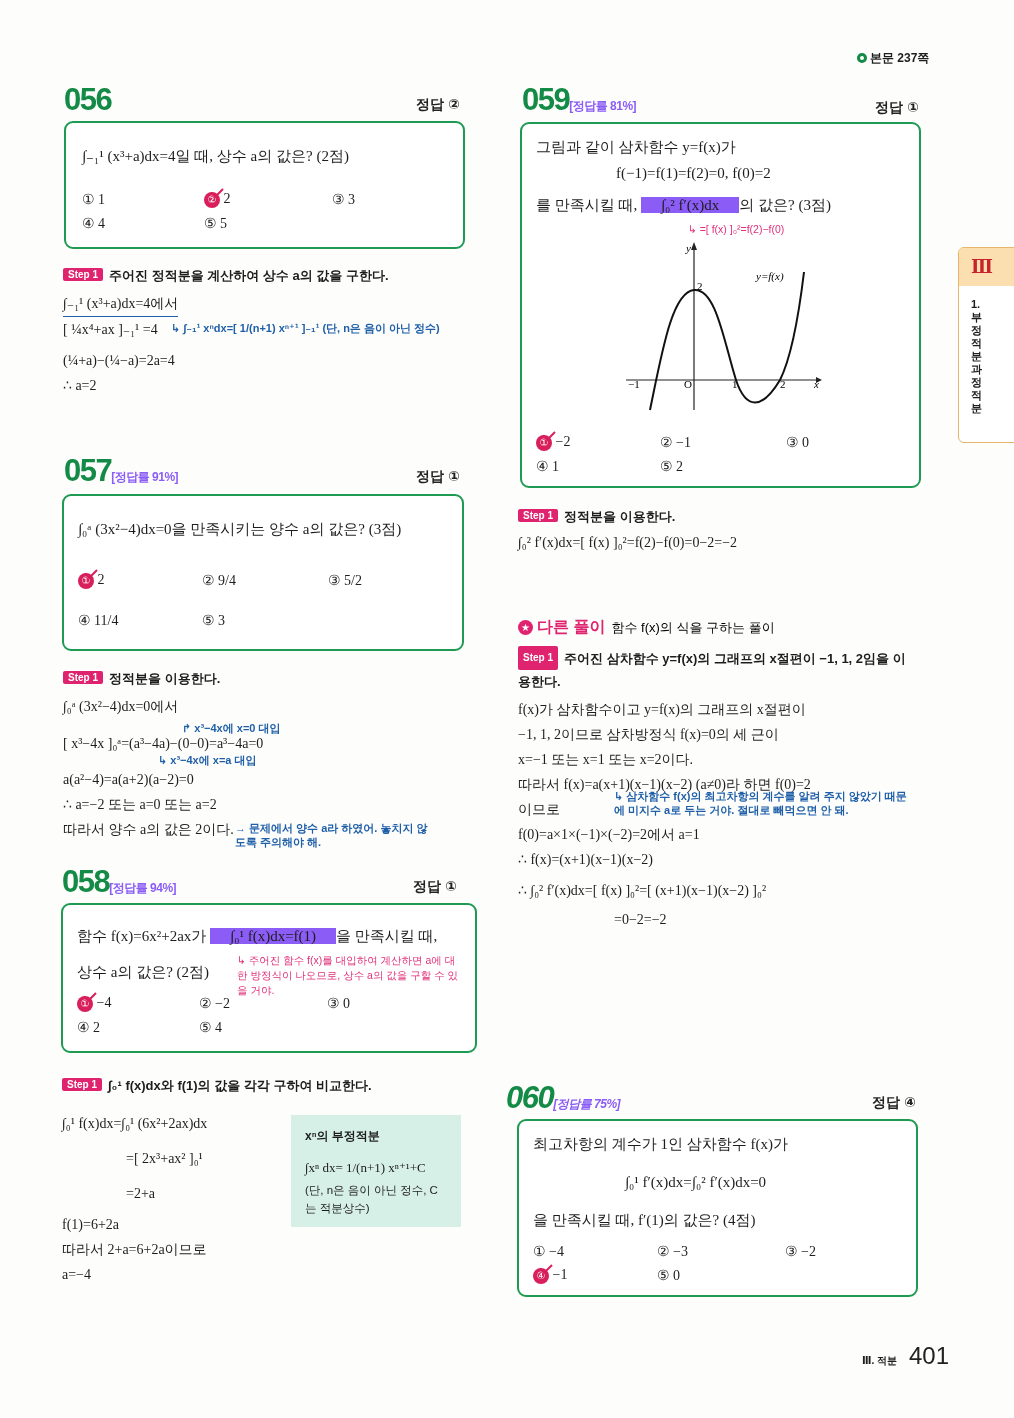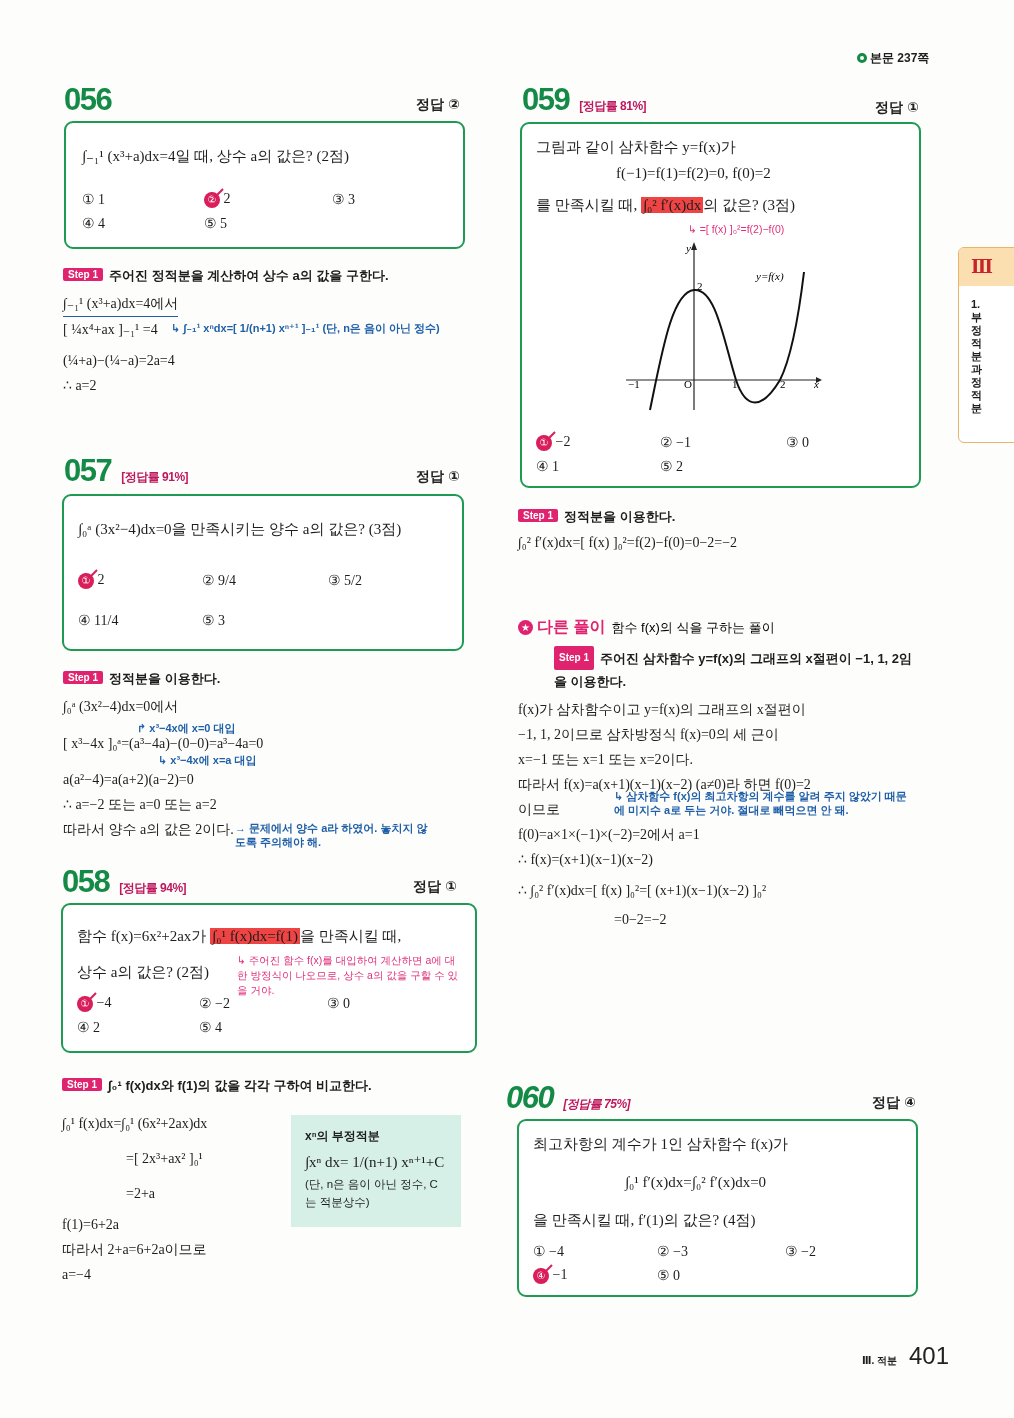--- a/index.html
+++ b/index.html
@@ -1,33 +1,33 @@
 <!DOCTYPE html>
 <html><head>
 <meta charset="utf-8">
 <style>
   * { box-sizing: border-box; margin: 0; padding: 0; }
   html, body { width: 1014px; height: 1418px; background: #fdfdfc; overflow: hidden; }
   body { position: relative; font-family: "Liberation Serif", "DejaVu Serif", serif; color: #1d1d1d; }
   .sans { font-family: "Liberation Sans", "DejaVu Sans", sans-serif; }
   .abs { position: absolute; }
   .num { font-family: "Liberation Sans", "DejaVu Sans", sans-serif; font-weight: bold; color: #138a45; font-size: 31px; letter-spacing: -1.5px; }
-  .rate { font-family: "Liberation Sans", "DejaVu Sans", sans-serif; font-weight: bold; color: #be185d; font-size: 12px; margin-left: 10px; letter-spacing: -0.5px; }
+  .rate { font-family: "Liberation Sans", "DejaVu Sans", sans-serif; font-weight: bold; color: #8b5cf6; font-size: 12px; margin-left: 0; letter-spacing: -0.5px; }
   .answer { font-family: "Liberation Sans", "DejaVu Sans", sans-serif; font-weight: bold; font-size: 14px; color: #222; }
   .qbox { border: 2px solid #1e9a52; border-radius: 9px; background: #fff; }
   .qtext { font-size: 15px; line-height: 22px; }
   .choice { position: absolute; font-size: 14px; }
   .choice .mark { display: inline-block; width: 16px; height: 16px; border-radius: 50%; background: #d81e5b; color: #fff; font-size: 10px; text-align: center; line-height: 16px; position: relative; }
   .choice .mark::after { content: ""; position: absolute; left: 7px; top: -4px; width: 10px; height: 5px; border-left: 2px solid #d81e5b; border-bottom: 2px solid #d81e5b; transform: rotate(-45deg); }
   .step-badge { display: inline-block; background: #e0236e; color: #fff; font-family: "Liberation Sans", "DejaVu Sans", sans-serif; font-weight: bold; font-size: 10px; padding: 1px 5px; border-radius: 2px; margin-right: 6px; vertical-align: 2px; }
   .step-title { font-family: "Liberation Sans", "DejaVu Sans", sans-serif; font-weight: bold; font-size: 13px; }
   .sol { font-size: 14px; line-height: 25px; }
   .note-blue { font-family: "Liberation Sans", "DejaVu Sans", sans-serif; font-size: 11px; color: #1f5fa8; font-weight: bold; line-height: 14px; }
   .note-pink { font-family: "Liberation Sans", "DejaVu Sans", sans-serif; font-size: 10.5px; color: #e0307a; line-height: 15px; }
-  .hl-pink { background: #ef4444; padding: 0 2px; }
+  .hl-pink { background: #8b5cf6; padding: 0 20px; }
   .tipbox { background: #d7f0e7; padding: 12px 14px; font-size: 12px; line-height: 18px; }
   .tipbox .tip-title { font-family: "Liberation Sans", "DejaVu Sans", sans-serif; font-weight: bold; font-size: 12px; }
   .tipbox .tip-note { font-family: "Liberation Sans", "DejaVu Sans", sans-serif; font-size: 11.5px; }
   .alt-title { font-family: "Liberation Sans", "DejaVu Sans", sans-serif; color: #e0236e; font-weight: bold; font-size: 16px; }
   .alt-sub { font-family: "Liberation Sans", "DejaVu Sans", sans-serif; color: #000000; font-size: 13px; margin-left: 6px; }
   .tab { position: absolute; left: 958px; top: 247px; width: 60px; height: 196px; border: 1px solid #e8b56a; border-radius: 6px 0 0 6px; background: #fff; }
   .tab-head { height: 38px; background: #fbdfb0; border-radius: 5px 0 0 0; color: #c8232b; font-weight: bold; font-size: 18px; padding-left: 12px; line-height: 38px; }
   .tab-body { font-family: "Liberation Sans", "DejaVu Sans", sans-serif; font-weight: bold; font-size: 11px; width: 14px; margin-left: 12px; margin-top: 12px; line-height: 13px; word-break: break-all; }
   .footer-label { font-family: "Liberation Sans", "DejaVu Sans", sans-serif; font-size: 10px; font-weight: bold; }
   .footer-page { font-family: "Liberation Sans", "DejaVu Sans", sans-serif; font-size: 24px; color: #222; }
@@ -71,21 +71,21 @@
   <div class="choice" style="left:14px;top:76px;"><span class="mark">①</span> <span>2</span></div>
   <div class="choice" style="left:138px;top:76px;">② 9/4</div>
   <div class="choice" style="left:264px;top:76px;">③ 5/2</div>
   <div class="choice" style="left:14px;top:116px;">④ 11/4</div>
   <div class="choice" style="left:138px;top:116px;">⑤ 3</div>
 </div>
 
 <div class="abs" style="left:63px;top:669px;width:400px;">
   <div><span class="step-badge">Step 1</span><span class="step-title">정적분을 이용한다.</span></div>
   <div class="sol" style="margin-top:6px;">∫₀ᵃ (3x²−4)dx=0에서</div>
-  <div class="note-blue" style="margin-left:74px;margin-top:2px;"><span>↱ </span><span>x³−4x에 x=0 대입</span></div>
+  <div class="note-blue" style="margin-left:119px;margin-top:2px;"><span>↱ </span><span>x³−4x에 x=0 대입</span></div>
   <div class="sol" style="line-height:18px;">[ x³−4x ]₀ᵃ=(a³−4a)−(0−0)=a³−4a=0</div>
   <div class="note-blue" style="margin-left:95px;"><span>↳ </span><span>x³−4x에 x=a 대입</span></div>
   <div class="sol">a(a²−4)=a(a+2)(a−2)=0</div>
   <div class="sol">∴ a=−2 또는 a=0 또는 a=2</div>
   <div class="sol" style="position:relative;"><span>따라서 양수 a의 값은 2이다.</span>
     <span class="note-blue" style="position:absolute;left:172px;top:4px;width:200px;"><span>→ </span><span>문제에서 양수 a라 하였어. 놓치지 않도록 주의해야 해.</span></span>
   </div>
 </div>
 
 <div class="abs" style="left:62px;top:864px;">
@@ -110,21 +110,21 @@
   <div><span class="step-badge">Step 1</span><span class="step-title">∫₀¹ f(x)dx와 f(1)의 값을 각각 구하여 비교한다.</span></div>
   <div class="sol" style="margin-top:16px;">∫₀¹ f(x)dx=∫₀¹ (6x²+2ax)dx</div>
   <div class="sol" style="margin-left:64px;margin-top:10px;">=[ 2x³+ax² ]₀¹</div>
   <div class="sol" style="margin-left:64px;margin-top:10px;">=2+a</div>
   <div class="sol" style="margin-top:6px;">f(1)=6+2a</div>
   <div class="sol">따라서 2+a=6+2a이므로</div>
   <div class="sol">a=−4</div>
 </div>
 <div class="abs tipbox" style="left:291px;top:1115px;width:170px;height:112px;">
   <div class="tip-title">xⁿ의 부정적분</div>
-  <div style="margin-top:8px;font-size:15px;">∫xⁿ dx= 1/(n+1) xⁿ⁺¹+C</div>
+  <div style="margin-top:14px;font-size:13px;">∫xⁿ dx= 1/(n+1) xⁿ⁺¹+C</div>
   <div class="tip-note" style="margin-top:4px;">(단, n은 음이 아닌 정수, C는 적분상수)</div>
 </div>
 
 <div class="abs" style="left:522px;top:82px;">
   <span class="num">059</span><span class="rate">[정답률 81%]</span>
 </div>
 <div class="abs answer" style="left:875px;top:99px;">정답 ①</div>
 <div class="abs qbox" style="left:520px;top:122px;width:401px;height:366px;">
   <div class="qtext abs" style="left:14px;top:12px;">그림과 같이 삼차함수 y=f(x)가</div>
   <div class="qtext abs" style="left:94px;top:38px;">f(−1)=f(1)=f(2)=0, f(0)=2</div>
@@ -160,21 +160,21 @@
 <div class="abs" style="left:518px;top:507px;width:400px;">
   <div><span class="step-badge">Step 1</span><span class="step-title">정적분을 이용한다.</span></div>
   <div class="sol" style="margin-top:4px;">∫₀² f′(x)dx=[ f(x) ]₀²=f(2)−f(0)=0−2=−2</div>
 </div>
 
 <div class="abs" style="left:518px;top:617px;width:400px;">
   <div>
     <span style="display:inline-block;width:15px;height:15px;border-radius:50%;background:#e0236e;color:#fff;font-size:10px;text-align:center;line-height:15px;vertical-align:1px;">★</span>
     <span class="alt-title">다른 풀이</span><span class="alt-sub">함수 f(x)의 식을 구하는 풀이</span>
   </div>
-  <div style="margin-top:8px;line-height:22px;margin-left:36px;"><span class="step-badge">Step 1</span><span class="step-title">주어진 삼차함수 y=f(x)의 그래프의 x절편이 −1, 1, 2임을 이용한다.</span></div>
+  <div style="margin-top:8px;line-height:22px;"><span class="step-badge">Step 1</span><span class="step-title">주어진 삼차함수 y=f(x)의 그래프의 x절편이 −1, 1, 2임을 이용한다.</span></div>
   <div class="sol" style="margin-top:4px;">f(x)가 삼차함수이고 y=f(x)의 그래프의 x절편이</div>
   <div class="sol">−1, 1, 2이므로 삼차방정식 f(x)=0의 세 근이</div>
   <div class="sol">x=−1 또는 x=1 또는 x=2이다.</div>
   <div class="sol">따라서 f(x)=a(x+1)(x−1)(x−2) (a≠0)라 하면 f(0)=2</div>
   <div class="sol" style="position:relative;"><span>이므로</span>
     <span class="note-blue" style="position:absolute;left:96px;top:-8px;width:300px;"><span>↳ </span><span>삼차함수 f(x)의 최고차항의 계수를 알려 주지 않았기 때문에 미지수 a로 두는 거야. 절대로 빼먹으면 안 돼.</span></span>
   </div>
   <div class="sol">f(0)=a×1×(−1)×(−2)=2에서 a=1</div>
   <div class="sol">∴ f(x)=(x+1)(x−1)(x−2)</div>
   <div class="sol" style="margin-top:6px;">∴ ∫₀² f′(x)dx=[ f(x) ]₀²=[ (x+1)(x−1)(x−2) ]₀²</div>

